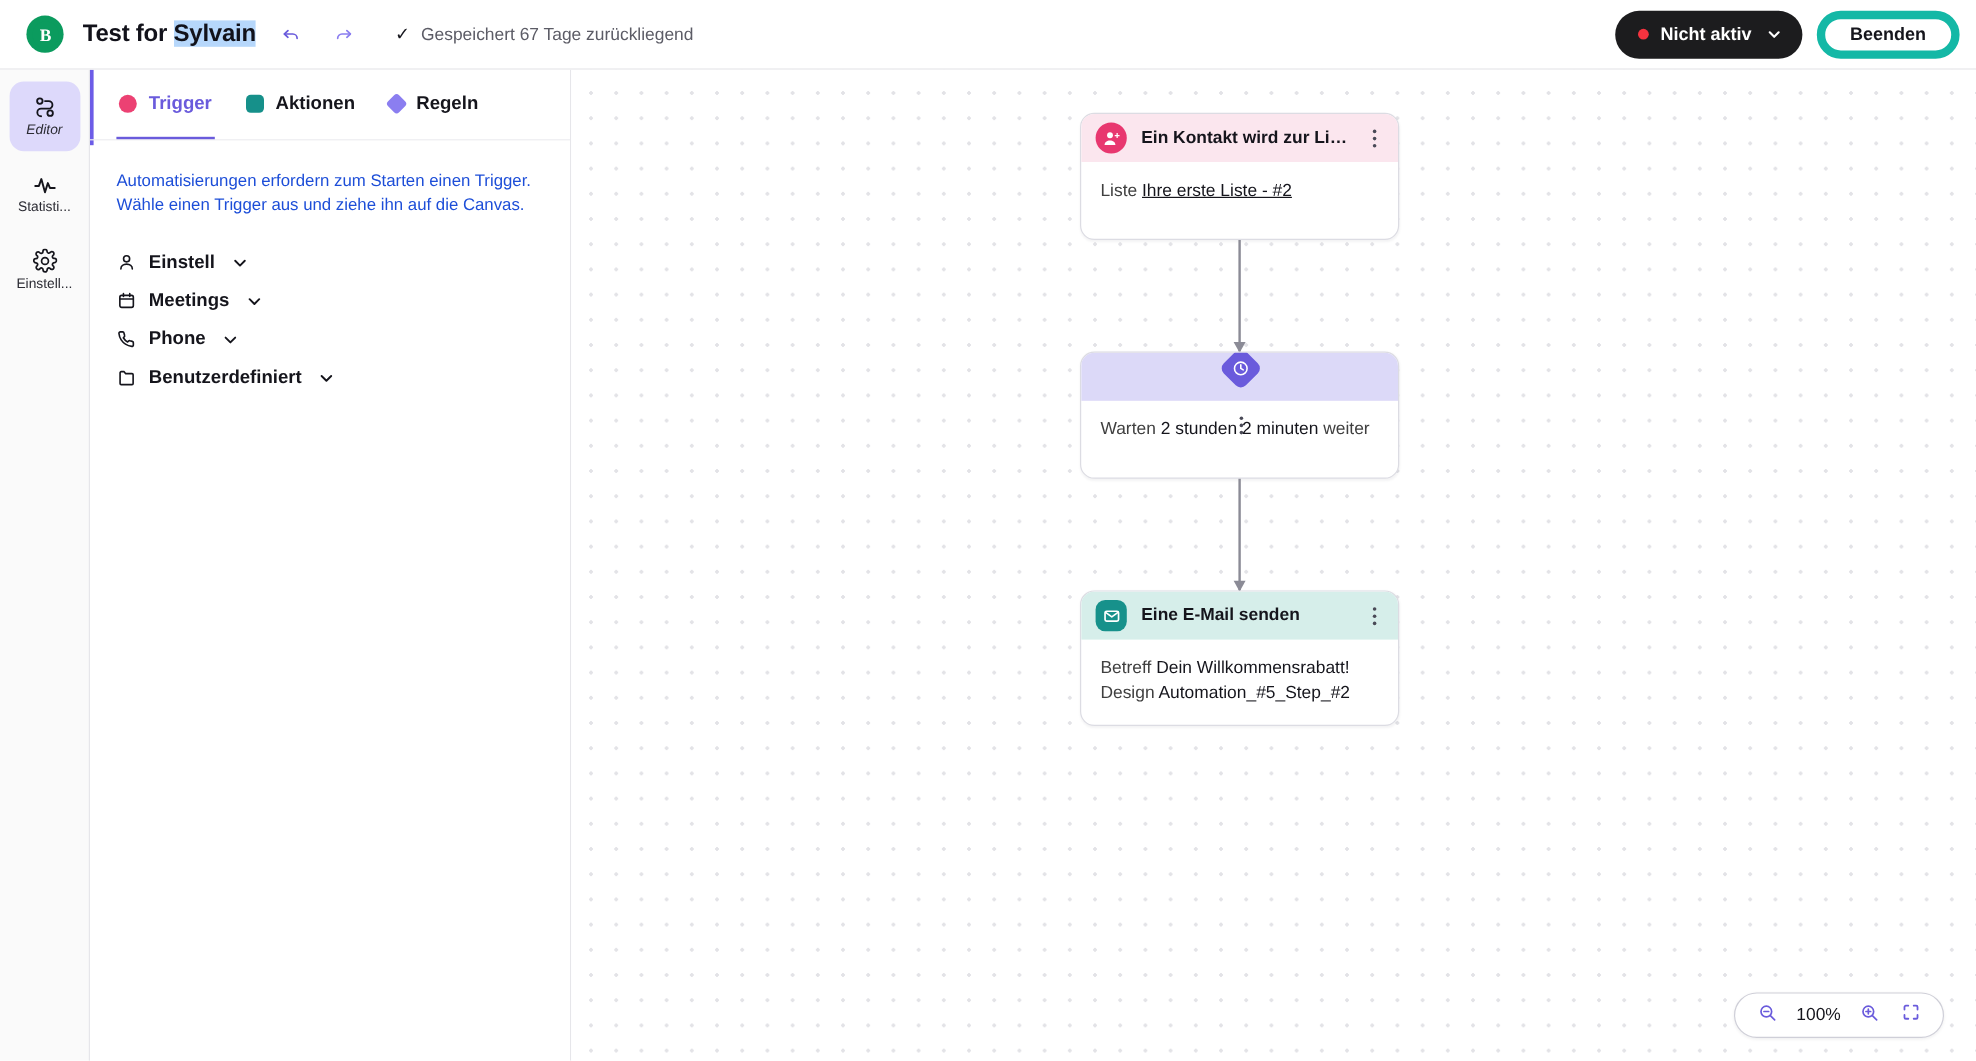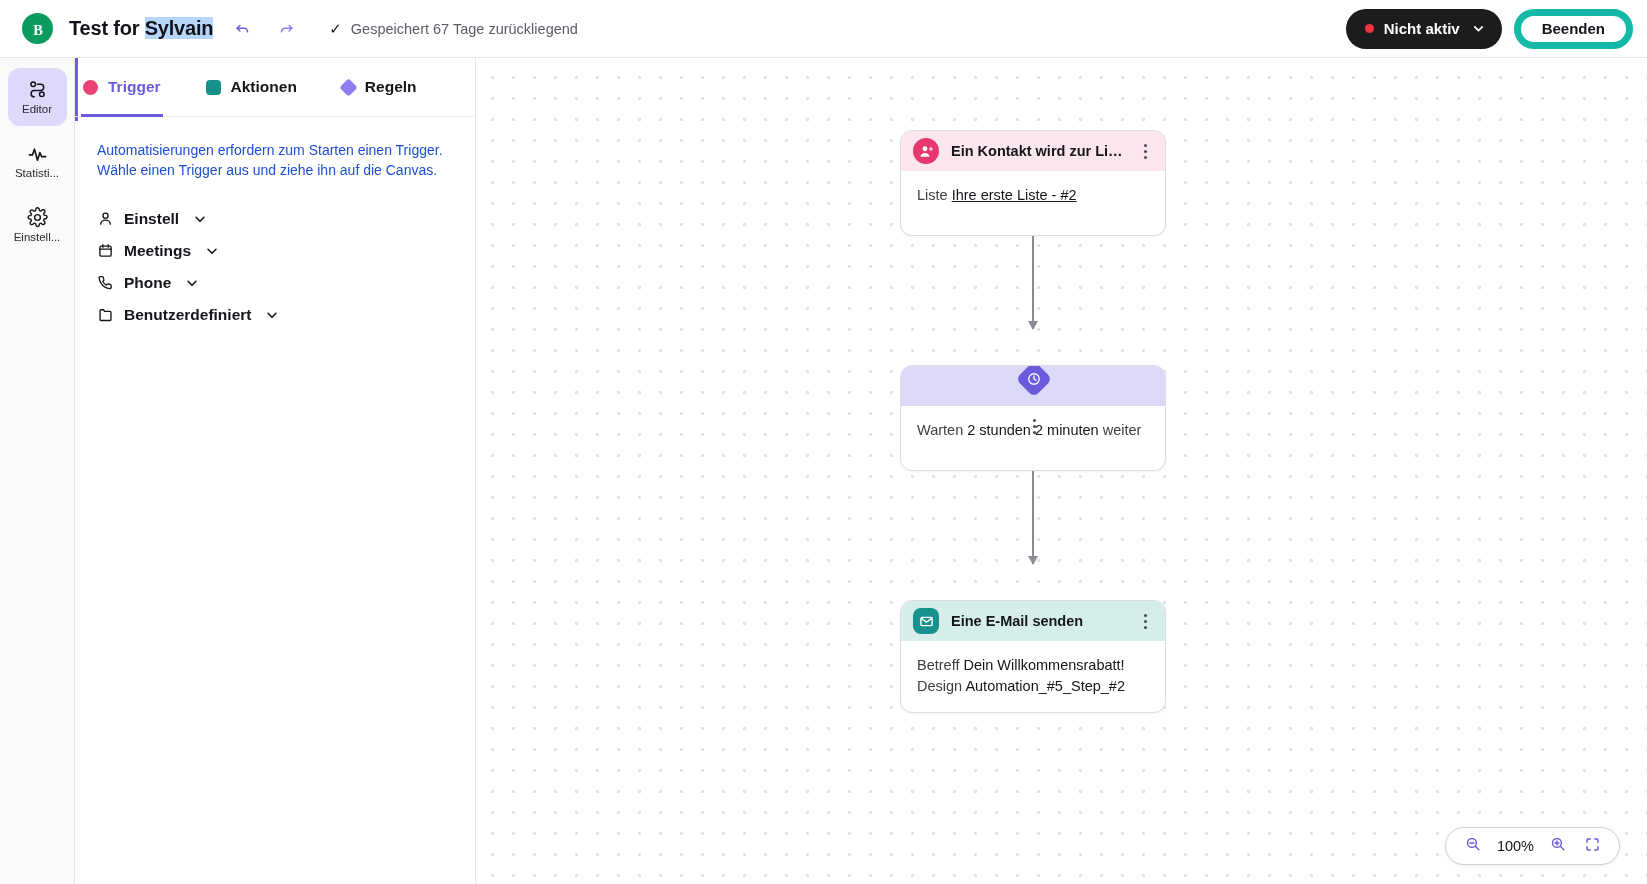--- a/index.html
+++ b/index.html
@@ -70,35 +70,35 @@
   .rail {
     width: 75px; min-width: 75px; background: #fafafa;
     border-right: 1px solid #e6e6ea;
     padding-top: 10px; display: flex; flex-direction: column; align-items: center; gap: 6px;
   }
   .rail-item {
     width: 59px; height: 58px; border-radius: 12px;
     display: flex; flex-direction: column; align-items: center; justify-content: center;
     gap: 3px; cursor: pointer; color: #15151c;
   }
-  .rail-item.active { background: #ddd9fb; }
+  .rail-item.active { background: #ddd9fb; font-style: italic; }
   .rail-item .lbl { font-size: 11.5px; line-height: 1.1; color: #2b2b33; }
   .rail-item svg { display: block; }
 
   
   .panel {
     width: 401px; min-width: 401px; background: #fff;
     border-right: 1px solid #e6e6ea; position: relative;
   }
   .panel-accent {
     position: absolute; left: 0; top: 0; width: 3px; height: 63px; background: #6c5ce7;
   }
   .tabs {
-    height: 59px; display: flex; align-items: center; gap: 45px;
-    padding: 0 0 0 8px; border-bottom: 1px solid #ededf1; position: relative;
+    height: 59px; display: flex; align-items: flex-end; gap: 28px;
+    padding: 0 0 0 24px; border-bottom: 1px solid #ededf1; position: relative;
   }
   .tab { display: flex; align-items: center; gap: 10px; cursor: pointer; height: 59px; position: relative; }
   .tab .tlabel { font-size: 15.5px; font-weight: 700; color: #15151c; }
   .tab.active .tlabel { color: #6a5bdc; }
   .tab.active::after {
     content: ""; position: absolute; left: -2px; right: -2px; bottom: 0;
     height: 2.5px; background: #6a5bdc;
   }
   .sw { width: 15px; height: 15px; display:block; }
   .sw.circle { border-radius: 50%; background: #ec4173; }
@@ -122,21 +122,21 @@
     background-color: #fff;
     background-image: radial-gradient(#e3e3e7 1.6px, transparent 1.7px);
     background-size: 21px 21px;
     background-position: 6px 9px;
   }
   .flow { position: absolute; left: 424px; top: 36px; width: 266px; }
 
   .node {
     width: 266px; background: #fff; border: 1px solid #dcdce3;
     border-radius: 12px; box-shadow: 0 1px 2px rgba(16,16,32,.05);
-    overflow: hidden; position: relative; margin-top: 36px;
+    overflow: hidden; position: relative;
   }
   .node-head {
     height: 40px; display: flex; align-items: center; gap: 12px; padding: 0 10px 0 12px;
   }
   .node-head .nicon {
     width: 26px; height: 26px; border-radius: 50%;
     display: flex; align-items: center; justify-content: center; flex: 0 0 26px;
   }
   .node-head .ntitle {
     font-size: 14.5px; font-weight: 700; color: #15151c;

